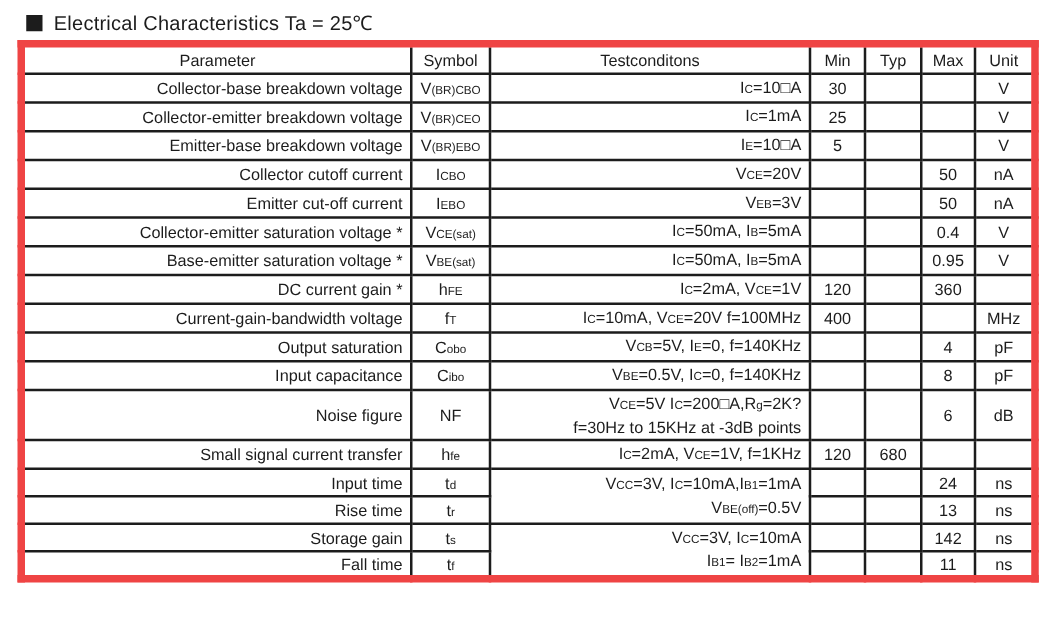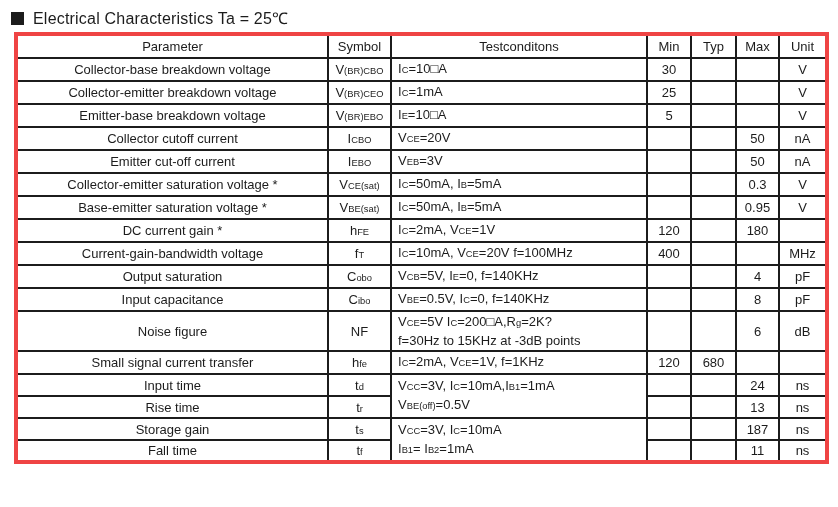--- a/index.html
+++ b/index.html
@@ -10,60 +10,60 @@
     height: 507px;
     overflow: hidden;
     font-family: "Liberation Sans", sans-serif;
     color: #1c1c1c;
   }
   .page { position: relative; width: 838px; height: 507px; }
   .title-row {
     display: flex;
     align-items: center;
     gap: 9px;
-    padding: 7px 0 0 11px;
+    padding: 7px 0 0 21px;
     height: 22px;
   }
   .bullet {
     width: 13px;
     height: 13px;
     background: #1c1c1c;
     flex: 0 0 auto;
   }
   .title {
     font-size: 16px;
     font-weight: 400;
     letter-spacing: 0.2px;
     margin: 0;
     color: #1c1c1c;
   }
   table.ec {
     border-collapse: collapse;
     table-layout: fixed;
     margin: 3px 0 0 14px;
     width: 811px;
-    border: 4px solid #ef4444;
+    border: 6px solid #ef4444;
   }
   table.ec th, table.ec td {
     border: 2px solid #1c1c1c;
     font-size: 13px;
     font-weight: 400;
     padding: 1px 6px;
     height: 22px;
     box-sizing: border-box;
     overflow: hidden;
     white-space: nowrap;
     color: #1c1c1c;
     background: #ffffff;
   }
   table.ec th { text-align: center; font-weight: 400; height: 24px; }
-  td.left { text-align: center; }
+  td.left { text-align: right; }
   td.center { text-align: center; }
   td.cond { text-align: left; }
-  td.cond .line { line-height: 17px; }
+  td.cond .line { line-height: 17px; text-align: right; }
   .sub { font-size: 0.72em; letter-spacing: 0; }
   col.c-param { width: 312px; }
   col.c-sym   { width: 63px; }
   col.c-cond  { width: 256px; }
   col.c-min   { width: 44px; }
   col.c-typ   { width: 45px; }
   col.c-max   { width: 43px; }
   col.c-unit  { width: 48px; }
 </style>
 </head>
@@ -153,21 +153,21 @@
           <td class="center">nA</td>
         </tr>
         <tr>
           <td class="left">Collector-emitter saturation voltage  *</td>
           <td class="center">V<span class="sub">CE(sat)</span></td>
           <td class="cond">
             <div class="line">I<span class="sub">C</span>=50mA, I<span class="sub">B</span>=5mA</div>
           </td>
           <td class="center"></td>
           <td class="center"></td>
-          <td class="center">0.3</td>
+          <td class="center">0.4</td>
           <td class="center">V</td>
         </tr>
         <tr>
           <td class="left">Base-emitter saturation voltage  *</td>
           <td class="center">V<span class="sub">BE(sat)</span></td>
           <td class="cond">
             <div class="line">I<span class="sub">C</span>=50mA, I<span class="sub">B</span>=5mA</div>
           </td>
           <td class="center"></td>
           <td class="center"></td>
@@ -175,21 +175,21 @@
           <td class="center">V</td>
         </tr>
         <tr>
           <td class="left">DC current gain  *</td>
           <td class="center">h<span class="sub">FE</span></td>
           <td class="cond">
             <div class="line">I<span class="sub">C</span>=2mA, V<span class="sub">CE</span>=1V</div>
           </td>
           <td class="center">120</td>
           <td class="center"></td>
-          <td class="center">180</td>
+          <td class="center">360</td>
           <td class="center"></td>
         </tr>
         <tr>
           <td class="left">Current-gain-bandwidth voltage</td>
           <td class="center">f<span class="sub">T</span></td>
           <td class="cond">
             <div class="line">I<span class="sub">C</span>=10mA, V<span class="sub">CE</span>=20V f=100MHz</div>
           </td>
           <td class="center">400</td>
           <td class="center"></td>
@@ -263,21 +263,21 @@
         </tr>
         <tr>
           <td class="left">Storage gain</td>
           <td class="center">t<span class="sub">s</span></td>
           <td class="cond" rowspan="2">
             <div class="line">V<span class="sub">CC</span>=3V, I<span class="sub">C</span>=10mA</div>
             <div class="line">I<span class="sub">B1</span>= I<span class="sub">B2</span>=1mA</div>
           </td>
           <td class="center"></td>
           <td class="center"></td>
-          <td class="center">187</td>
+          <td class="center">142</td>
           <td class="center">ns</td>
         </tr>
         <tr>
           <td class="left">Fall time</td>
           <td class="center">t<span class="sub">f</span></td>
           <td class="center"></td>
           <td class="center"></td>
           <td class="center">11</td>
           <td class="center">ns</td>
         </tr>

